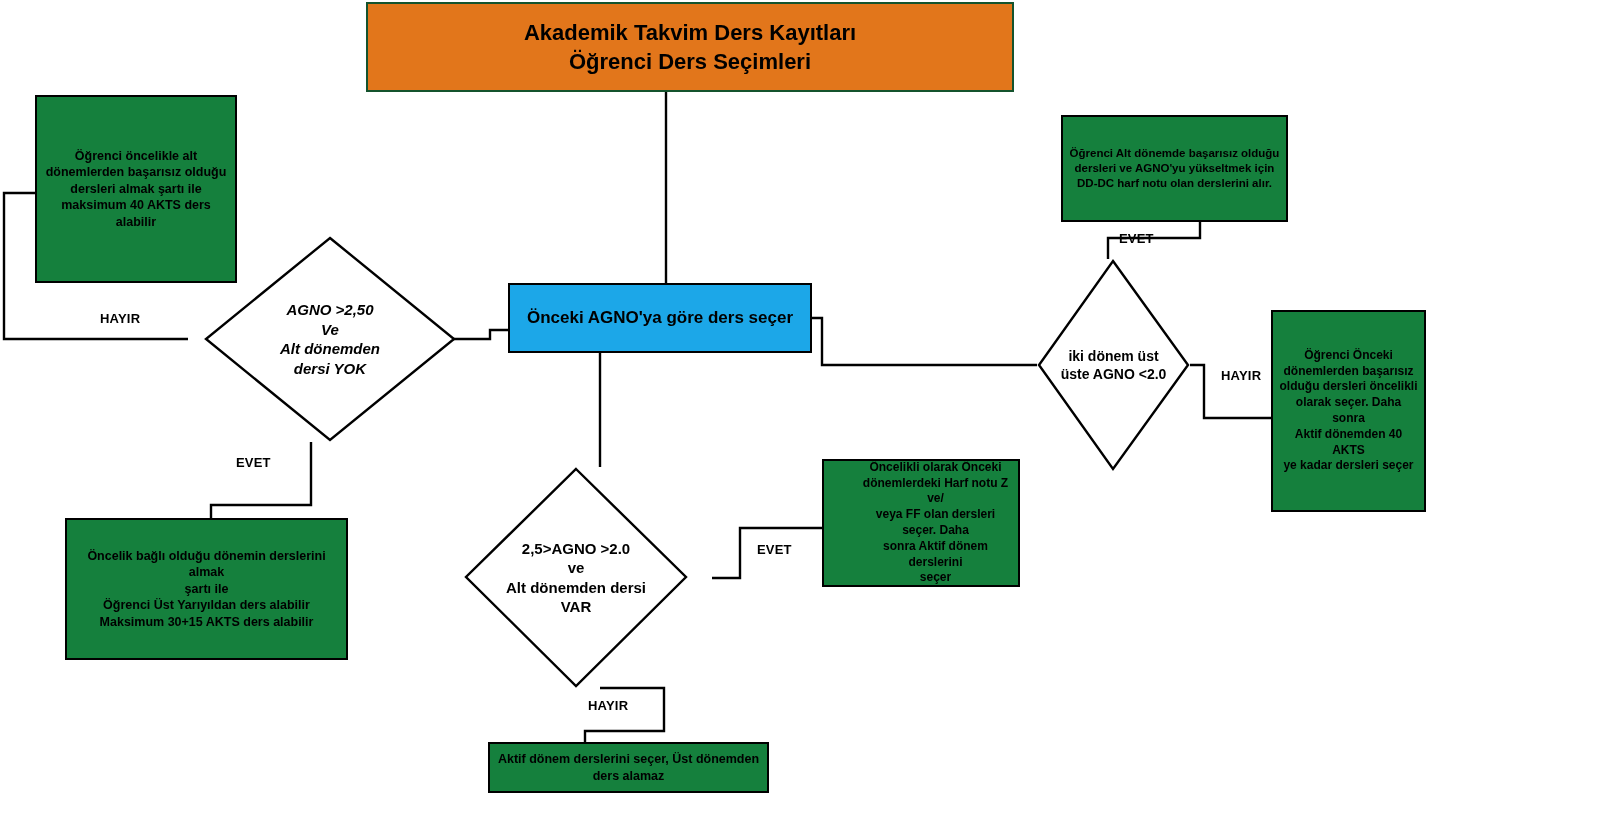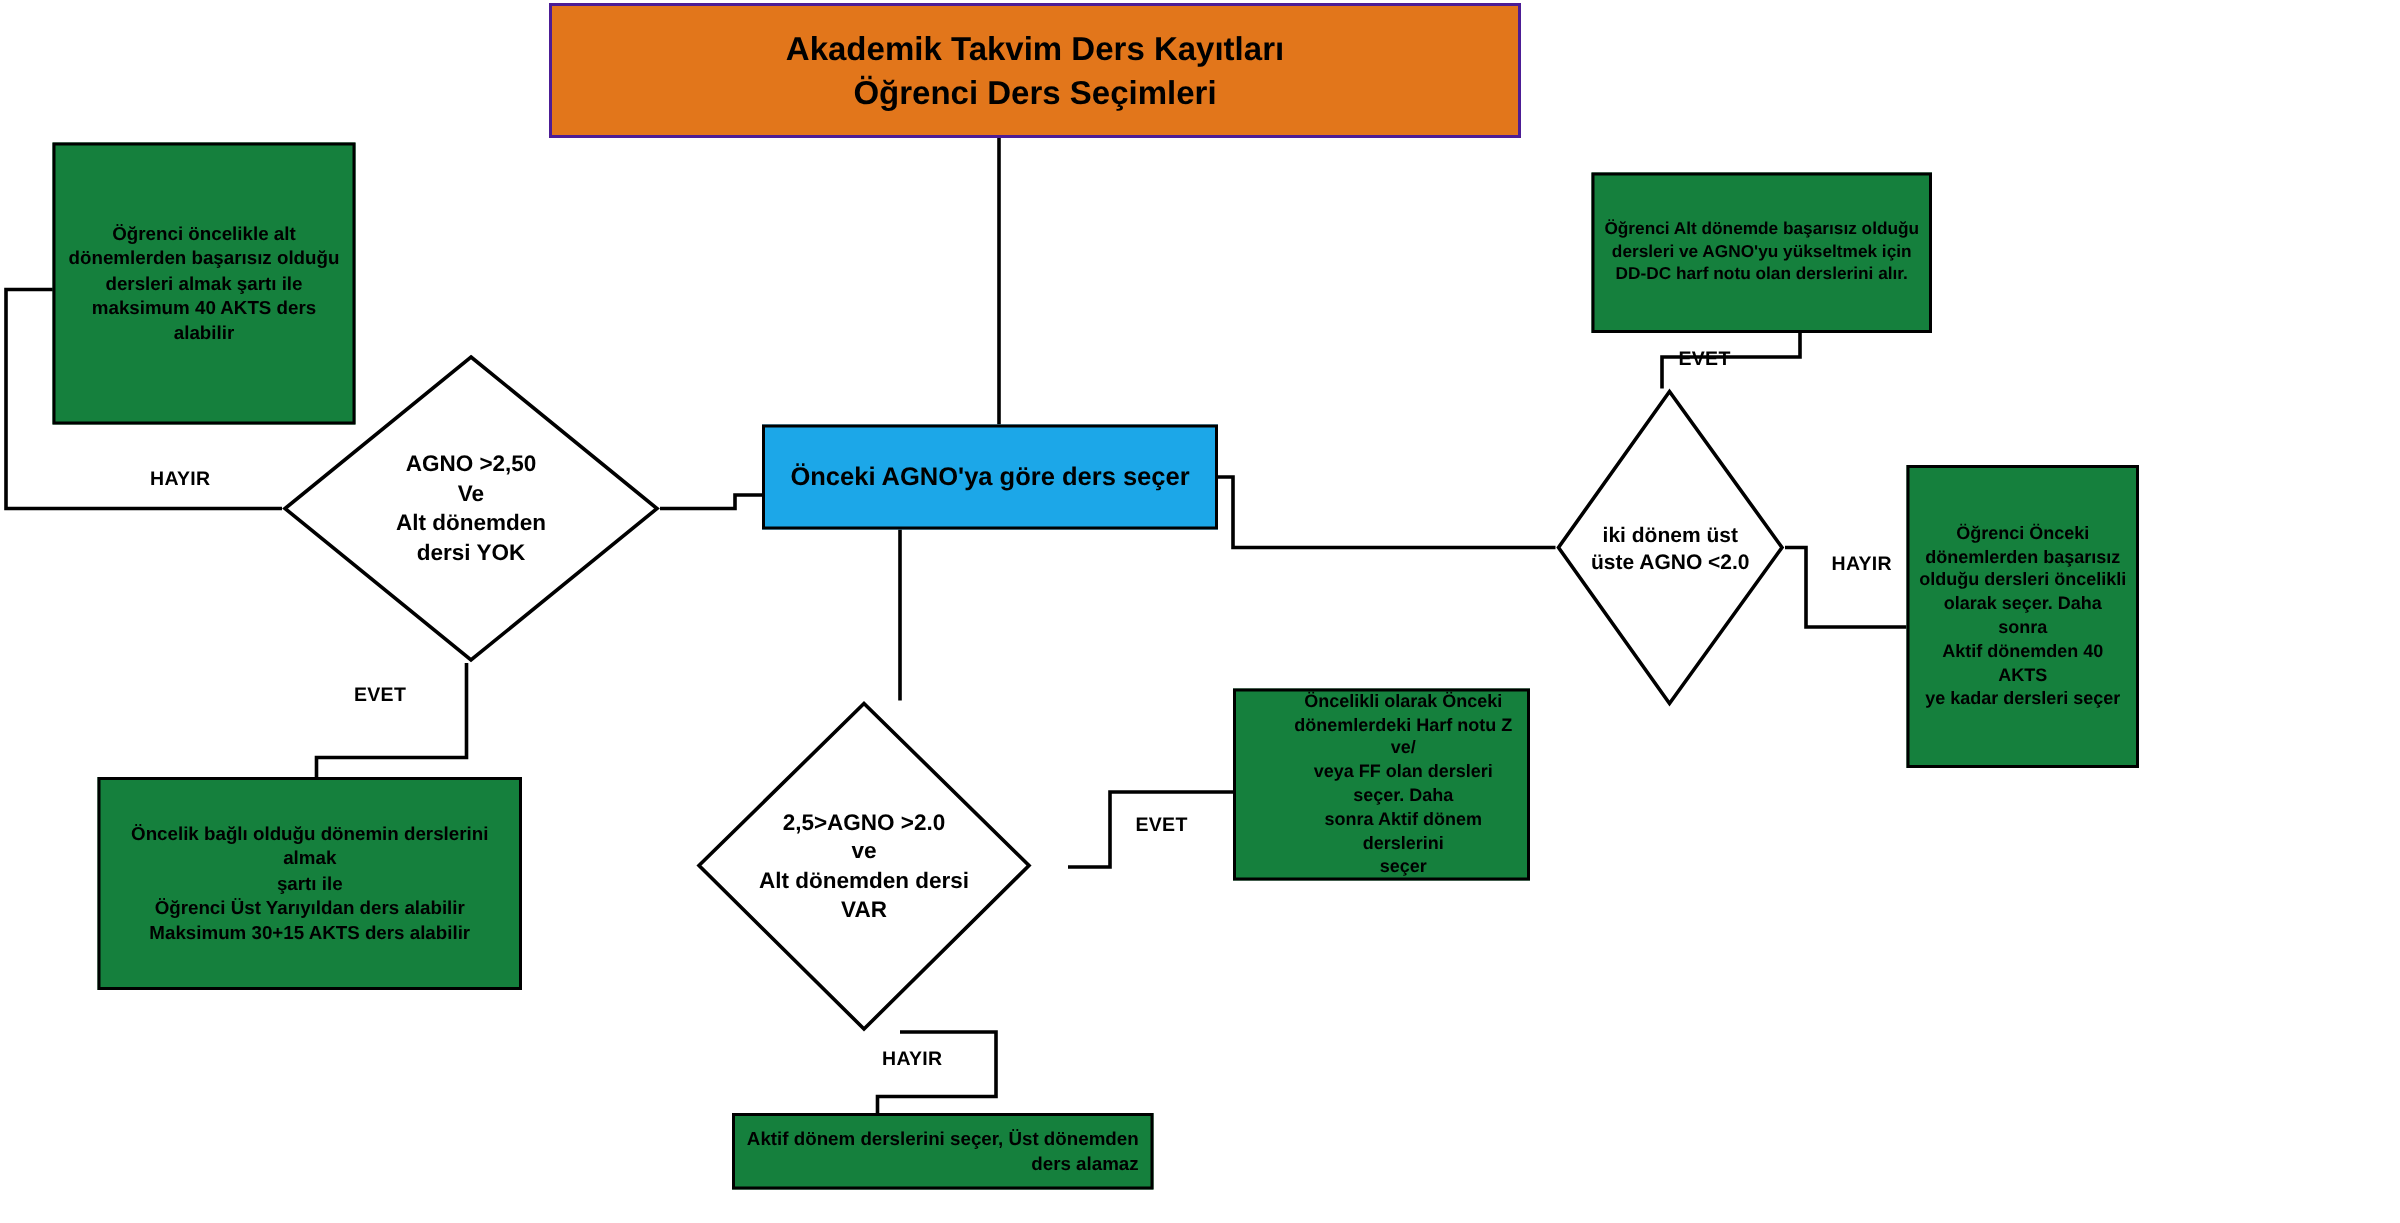--- a/index.html
+++ b/index.html
@@ -47,21 +47,21 @@
   .box .txt {
     font-weight: bold;
     color: #000000;
     line-height: 1.32;
     padding: 0 6px;
     white-space: pre-line;
   }
   
   #title-banner {
     background: #E2761B;
-    border: 2px solid #4c1d95;
+    border: 2px solid #14532d;
   }
   #title-banner .txt {
     font-size: 22px;
     font-weight: bold;
     line-height: 1.34;
     color: #000000;
     white-space: pre-line;
   }
   
   #process-agno {
@@ -155,21 +155,21 @@
   <div class="node box" style="left:1061px; top:115px; width:227px; height:107px;">
     <div class="txt" style="font-size:11.5px;">Öğrenci Alt dönemde başarısız olduğu
 dersleri ve AGNO'yu yükseltmek için
 DD-DC harf notu olan derslerini alır.</div>
   </div>
 
   <div class="node" id="process-agno" style="left:508px; top:283px; width:304px; height:70px;">
     <div class="txt">Önceki AGNO'ya göre ders seçer</div>
   </div>
 
-  <div class="diamond-wrap" style="left:188px; top:236px; width:252px; height:206px;">
+  <div class="diamond-wrap" style="left:204px; top:236px; width:252px; height:206px;font-style:italic;">
     <svg class="shape" width="252" height="206" viewBox="0 0 252 206">
       <polygon points="126,2 250,103 126,204 2,103"></polygon>
     </svg>
     <div class="dlabel" style="font-size:15px;">AGNO &gt;2,50
 Ve
 Alt dönemden
 dersi YOK</div>
   </div>
 
   <div class="diamond-wrap" style="left:1037px; top:259px; width:153px; height:212px;">
@@ -207,21 +207,21 @@
 
   <div class="node box" style="left:1271px; top:310px; width:155px; height:202px;">
     <div class="txt" style="font-size:12px;">Öğrenci Önceki
 dönemlerden başarısız
 olduğu dersleri öncelikli
 olarak seçer. Daha sonra
 Aktif dönemden 40 AKTS
 ye kadar dersleri seçer</div>
   </div>
 
-  <div class="node box" style="left:488px; top:742px; width:281px; height:51px;text-align:right;">
+  <div class="node box" style="left:488px; top:742px; width:281px; height:51px;">
     <div class="txt" style="font-size:12.5px;">Aktif dönem derslerini seçer, Üst dönemden
 ders alamaz</div>
   </div>
 
   <div class="edge-label" style="left:100px; top:311px;">HAYIR</div>
 
   <div class="edge-label" style="left:236px; top:455px;">EVET</div>
 
   <div class="edge-label" style="left:1119px; top:231px;">EVET</div>
 

